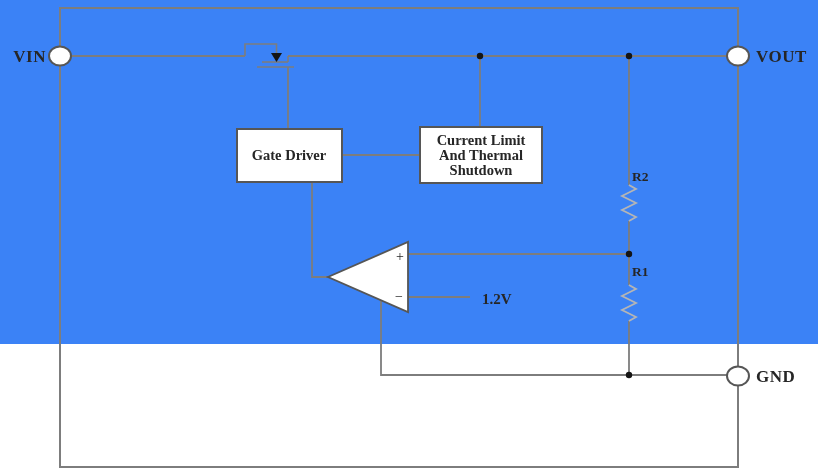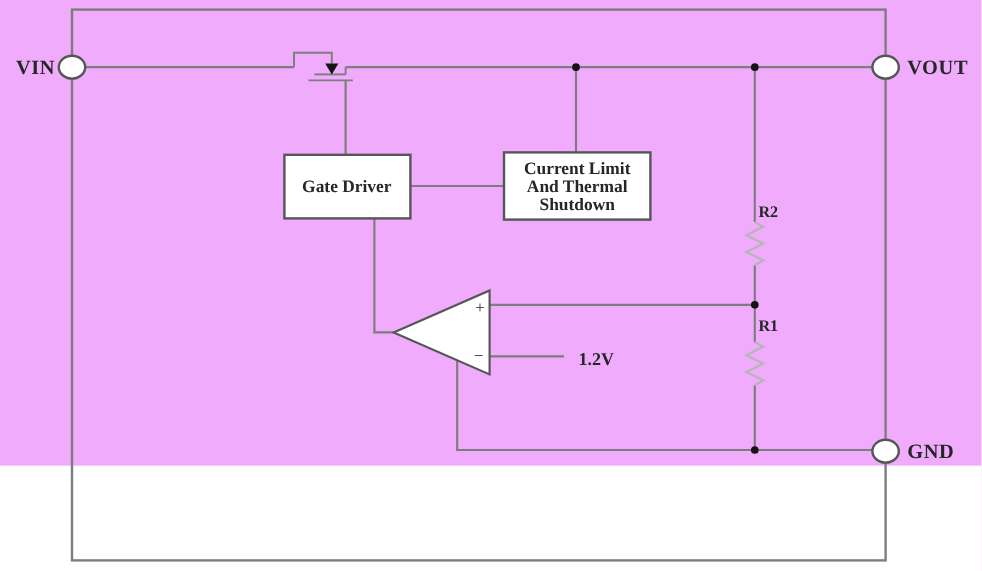--- a/index.html
+++ b/index.html
@@ -7,22 +7,22 @@
     padding: 0;
     background: #ffffff;
     width: 818px;
     height: 476px;
     overflow: hidden;
     font-family: "Liberation Serif", serif;
   }
   .stage {
     position: relative;
     width: 818px;
-    height: 388px;
-    background: #f0abfc;
+    height: 344px;
+    background: #3b82f6;
   }
   svg text {
     font-family: "Liberation Serif", serif;
   }
   .term-label {
     font-size: 17px;
     font-weight: 700;
     letter-spacing: 0.5px;
   }
   .block-label {

